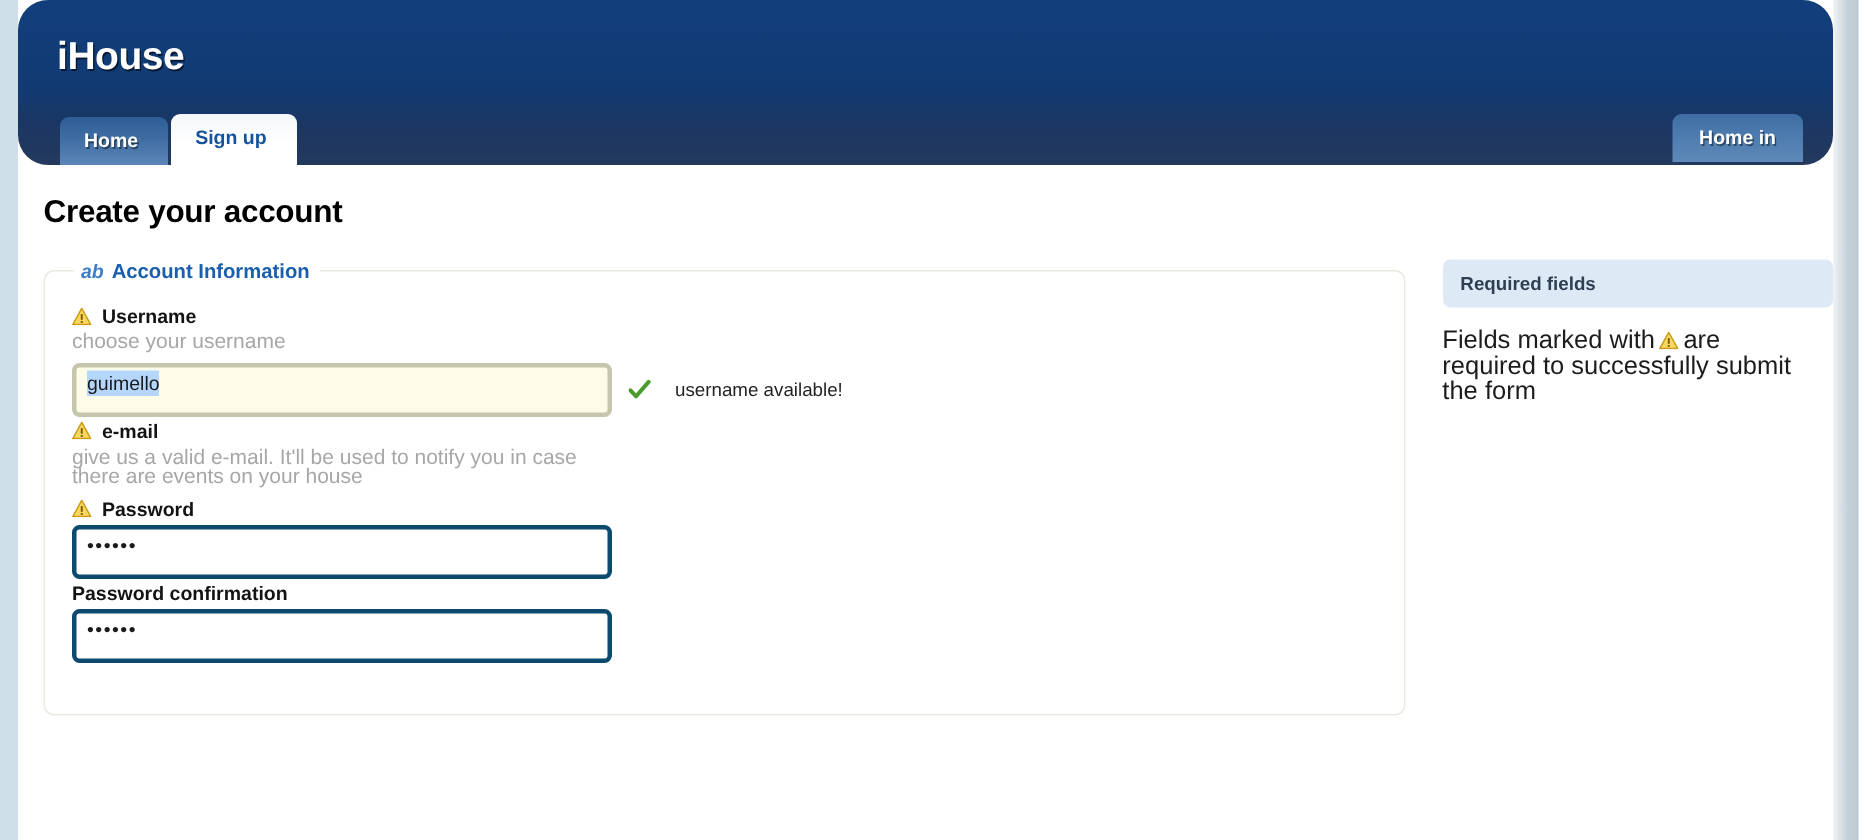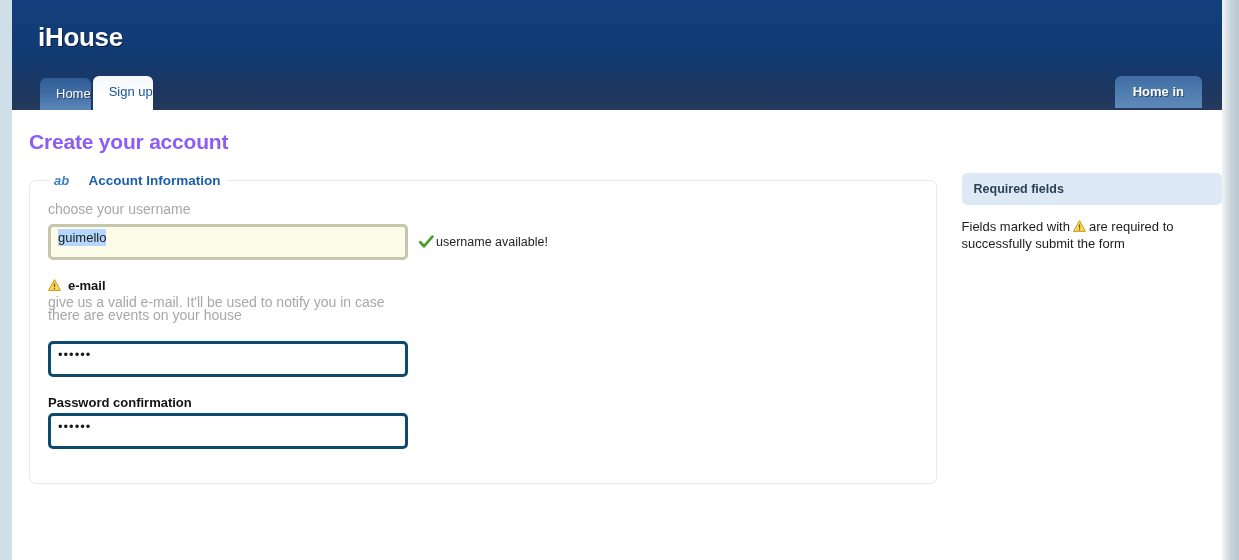--- a/index.html
+++ b/index.html
@@ -41,20 +41,21 @@
     height: 560px;
     background: #ffffff;
   }
 
   
   .site-header {
     position: relative;
     height: 110px;
     background: linear-gradient(to bottom, #123f7c 0%, #113a72 52%, #1b3763 76%, #24395c 100%);
     overflow: visible;
+    border-radius: 20px;
   }
   .brand {
     position: absolute;
     left: 26px;
     top: 22px;
     font-size: 26px;
     font-weight: bold;
     color: #ffffff;
     letter-spacing: -0.3px;
     text-shadow: 1px 1px 0px rgba(0,0,0,0.55);
@@ -63,23 +64,23 @@
   
   .tabbar {
     position: absolute;
     left: 28px;
     bottom: 0;
     display: flex;
     align-items: flex-end;
     gap: 2px;
   }
   .tab {
-    padding: 9px 0 10px 16px;
-    font-size: 13px;
-    font-weight: normal;
+    padding: 9px 20px 10px 16px;
+    font-size: 13px;
+    font-weight: bold;
     border-radius: 6px 6px 0 0;
     line-height: 13px;
     cursor: pointer;
     user-select: none;
   }
   .tab.inactive {
     background: linear-gradient(to bottom, #2e5d96 0%, #3f6da3 45%, #5b86b8 100%);
     color: #ffffff;
     text-shadow: 1px 1px 0px rgba(0,0,0,0.45);
   }
@@ -110,21 +111,21 @@
     position: relative;
     padding: 0;
     background: #ffffff;
     height: 450px;
   }
   .page-title {
     margin: 0;
     padding: 20px 12px 0 17px;
     font-size: 21px;
     font-weight: bold;
-    color: #8b5cf6;
+    color: #000000;
     letter-spacing: -0.2px;
   }
 
   .columns {
     display: flex;
     padding: 19px 0 0 17px;
     gap: 0;
   }
   .col-form { width: 913px; }
   .col-side { width: 262px; padding-left: 25px; }
@@ -143,25 +144,25 @@
     font-weight: bold;
     color: #1a5fad;
     padding: 0 7px 0 5px;
     margin-left: 1px;
   }
   .legend-ab {
     font-style: italic;
     font-weight: bold;
     color: #3c7fc6;
     font-size: 13px;
-    margin-right: 16px;
-  }
-
-  
-  .field-block { margin-top: 18px; }
+    margin-right: 2px;
+  }
+
+  
+  .field-block { margin-top: 2px; }
   .field-block:first-of-type { margin-top: 15px; }
 
   .field-label {
     display: flex;
     align-items: center;
     gap: 7px;
     font-size: 13px;
     font-weight: bold;
     color: #131313;
     margin-bottom: 3px;
@@ -203,41 +204,41 @@
   }
   .dots {
     letter-spacing: 1px;
     font-size: 13px;
     color: #1b1b1b;
   }
 
   .status-msg {
     display: flex;
     align-items: flex-start;
-    gap: 2px;
+    gap: 16px;
     font-size: 12.5px;
     color: #232323;
   }
 
   
   .warn-icon { width: 13px; height: 12px; display: inline-block; flex: 0 0 auto; }
   .check-icon { width: 15px; height: 14px; display: inline-block; flex: 0 0 auto; }
 
   
   .side-panel-head {
     background: #ddeaf6;
     border-radius: 5px;
     padding: 9px 12px;
     font-size: 12.5px;
     font-weight: bold;
     color: #2f3f52;
   }
   .side-panel-body {
     padding: 13px 12px 0 0;
-    font-size: 13px;
+    font-size: 17px;
     color: #1c1c1c;
     line-height: 17px;
   }
   .side-panel-body .inline-warn { vertical-align: -1px; margin: 0 3px; }
 </style>
 </head>
 <body>
 
 <div id="page-root">
 
@@ -264,20 +265,30 @@
       <div class="columns">
 
         <div class="col-form">
           <fieldset class="fieldset">
             <legend class="fieldset-legend">
               <span class="legend-ab">ab</span>
               <span>Account Information</span>
             </legend>
 
             <div class="field-block">
+              <div class="field-label">
+                <span class="warn-icon">
+                  <svg viewBox="0 0 13 12" width="13" height="12" xmlns="http://www.w3.org/2000/svg">
+                    <path d="M6.5 0.6 L12.5 11.4 L0.5 11.4 Z" fill="#fbd95f" stroke="#cc9c18" stroke-width="1" stroke-linejoin="round"></path>
+                    <rect x="5.85" y="4.4" width="1.3" height="3.8" fill="#7a5a05"></rect>
+                    <rect x="5.85" y="9" width="1.3" height="1.3" fill="#7a5a05"></rect>
+                  </svg>
+                </span>
+                <span>Username</span>
+              </div>
               <div class="field-hint">choose your username</div>
               <div class="input-row">
                 <div class="text-input highlighted">
                   <span class="sel">guimello</span>
                 </div>
                 <div class="status-msg">
                   <span class="check-icon">
                     <svg viewBox="0 0 15 14" width="15" height="14" xmlns="http://www.w3.org/2000/svg">
                       <path d="M1.3 7.2 L5.1 11.2 L13.4 1.6" fill="none" stroke="#4a9c2d" stroke-width="2.7" stroke-linecap="round" stroke-linejoin="round"></path>
                     </svg>
@@ -295,20 +306,30 @@
                     <rect x="5.85" y="4.4" width="1.3" height="3.8" fill="#7a5a05"></rect>
                     <rect x="5.85" y="9" width="1.3" height="1.3" fill="#7a5a05"></rect>
                   </svg>
                 </span>
                 <span>e-mail</span>
               </div>
               <div class="field-hint">give us a valid e-mail. It'll be used to notify you in case there are events on your house</div>
             </div>
 
             <div class="field-block">
+              <div class="field-label">
+                <span class="warn-icon">
+                  <svg viewBox="0 0 13 12" width="13" height="12" xmlns="http://www.w3.org/2000/svg">
+                    <path d="M6.5 0.6 L12.5 11.4 L0.5 11.4 Z" fill="#fbd95f" stroke="#cc9c18" stroke-width="1" stroke-linejoin="round"></path>
+                    <rect x="5.85" y="4.4" width="1.3" height="3.8" fill="#7a5a05"></rect>
+                    <rect x="5.85" y="9" width="1.3" height="1.3" fill="#7a5a05"></rect>
+                  </svg>
+                </span>
+                <span>Password</span>
+              </div>
               <div class="input-row">
                 <div class="text-input">
                   <span class="dots">••••••</span>
                 </div>
               </div>
             </div>
 
             <div class="field-block">
               <div class="field-label">
                 <span>Password confirmation</span>

